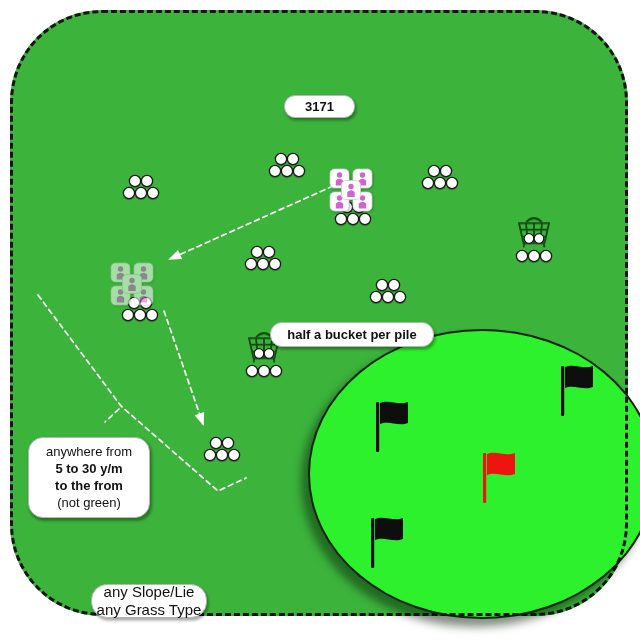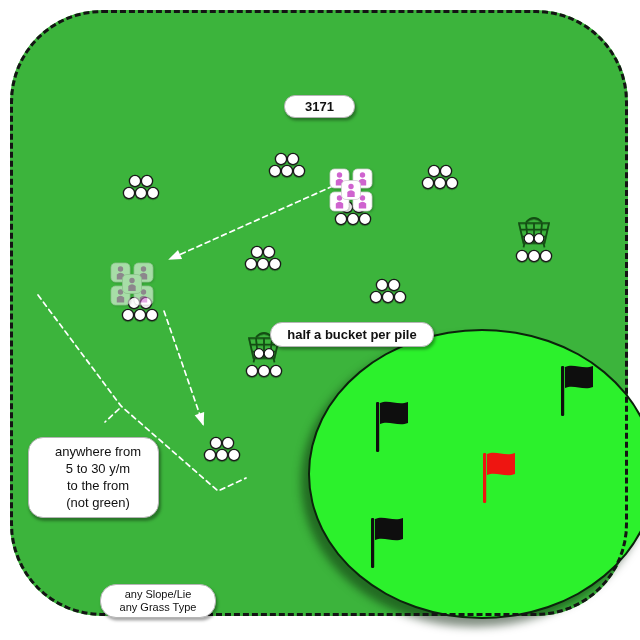--- a/index.html
+++ b/index.html
@@ -47,25 +47,25 @@
     text-align:center;
     z-index:7;
     display:flex;flex-direction:column;justify-content:center;
     line-height:1.2;
   }
   #badge{left:284px;top:47px;width:69px;height:21px;border-radius:11px;
     font-weight:bold;font-size:13px;margin-top:48px;}
   #bucket-note{left:258px;top:322px;width:162px;height:23px;border-radius:12px;
     font-weight:600;font-size:13px;margin-left:12px;}
   #distance-note{left:28px;top:437px;width:120px;height:79px;border-radius:15px;
-    font-size:13px;padding-left:9px;}
+    font-size:13px;}
   #distance-note .ln{height:17px;}
-  #distance-note .b{font-weight:normal;}
-  #conditions{left:100px;top:584px;width:114px;height:32px;border-radius:16px;
-    font-size:11px;}
+  #distance-note .b{font-weight:bold;}
+  #conditions{left:91px;top:584px;width:114px;height:32px;border-radius:16px;
+    font-size:15px;}
   
   .c-item{position:absolute;transform:translate(-50%,-50%);}
   .tl-item{position:absolute;}
   .grp.faded{opacity:0.55;}
   .grp svg{filter:drop-shadow(1px 1.5px 1px rgba(0,0,0,0.25));}
   .pile svg, .bucket svg{filter:drop-shadow(0.5px 1px 0.5px rgba(0,0,0,0.25));}
 </style>
 </head>
 <body>
 

